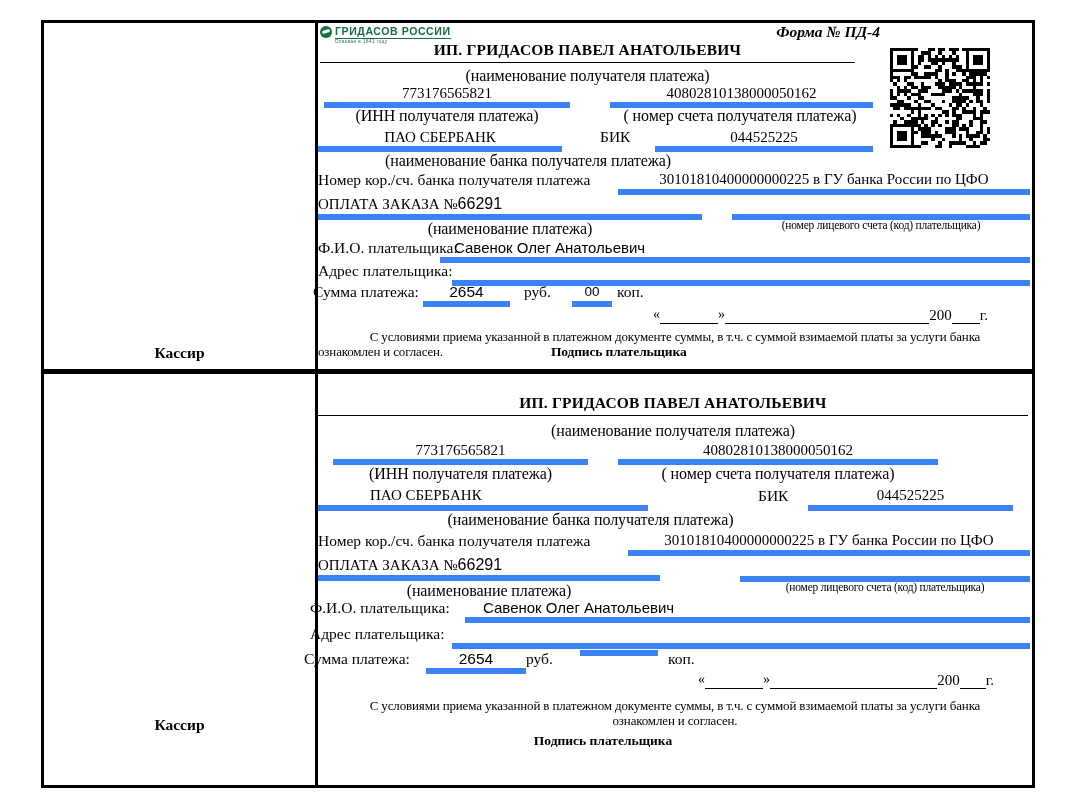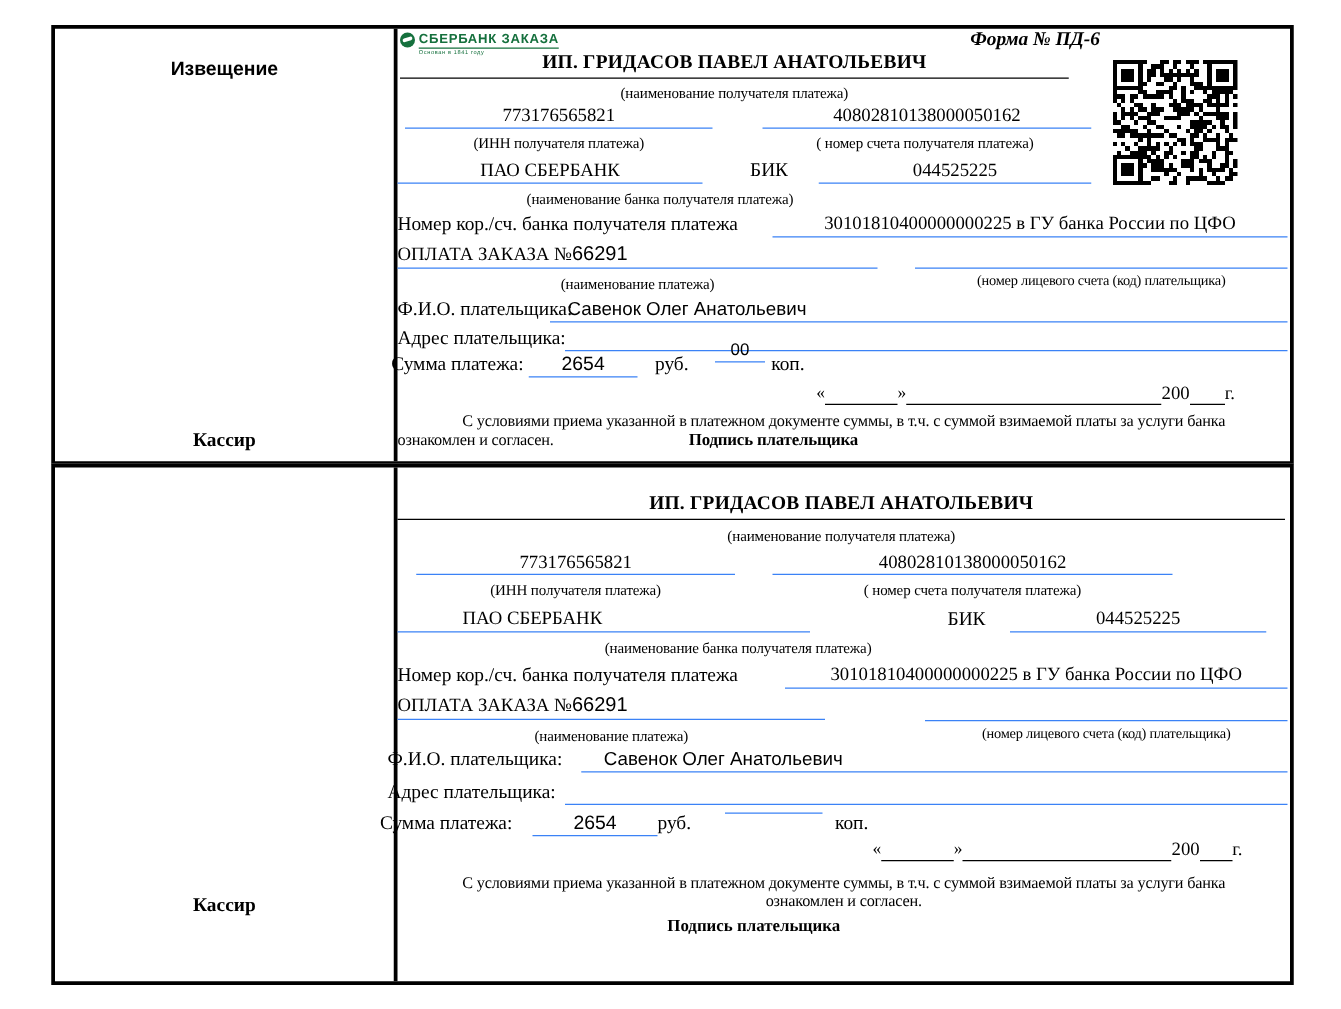--- a/index.html
+++ b/index.html
@@ -4,22 +4,22 @@
 <style>
   html,body{margin:0;padding:0;background:#fff;}
   .page{position:relative;width:1073px;height:807px;background:#fff;color:#000;
         font-family:"Liberation Serif",serif;overflow:hidden;}
   .sec{position:absolute;left:41px;width:994px;border:3px solid #000;box-sizing:border-box;background:#fff;}
   #sec-notice{top:20px;height:352px;}
   #sec-receipt{top:371px;height:417px;}
   .leftcell{position:absolute;left:0;top:0;bottom:0;width:271px;border-right:3px solid #000;}
   .fa{position:absolute;left:274px;top:0;right:0;bottom:0;}
   .abs{position:absolute;}
-  .u{border-bottom:1px solid #3b82f6;}
-  .cap{font-size:12px;text-align:center;white-space:nowrap;letter-spacing:-0.1px;}
+  .u{border-bottom:6px solid #3b82f6;}
+  .cap{font-size:16px;text-align:center;white-space:nowrap;letter-spacing:-0.1px;}
   .cap2{font-size:11.5px;text-align:center;white-space:nowrap;letter-spacing:-0.2px;}
   .val{font-size:15px;white-space:nowrap;line-height:18px;}
   .lbl{font-size:15.5px;white-space:nowrap;line-height:18px;}
   .lh19{line-height:19px;}
   .lh20{line-height:20px;}
   .sans{font-family:"Liberation Sans",sans-serif;}
   .b{font-weight:bold;}
   .i{font-style:italic;}
   .ctr{text-align:center;}
   .title{font-size:15.5px;font-weight:bold;text-align:center;letter-spacing:.2px;white-space:nowrap;
@@ -37,34 +37,33 @@
   .sig{font-size:13.5px;font-weight:bold;white-space:nowrap;}
   .qr{position:absolute;}
 </style>
 </head>
 <body>
 
 <div class="page">
 
   <div class="sec" id="sec-notice">
     <div class="leftcell">
-      <div class="abs sans b" style="top:24px;left:0;right:0;text-align:center;font-size:15.5px;">Извещение</div>
       <div class="abs b" style="bottom:7px;left:0;right:0;text-align:center;font-size:15.5px;">Кассир</div>
     </div>
     <div class="fa">
 
       <div class="abs logo" style="left:2px;top:3px;">
         <span class="emb"></span>
         <span>
-          <span class="lname" style="display:block;">СБЕРБАНК ЗАКАЗА</span>
+          <span class="lname" style="display:block;">ГРИДАСОВ РОССИИ</span>
           <span class="ltag" style="display:block;">Основан в 1841 году</span>
         </span>
       </div>
 
-      <div class="abs b i" style="right:152px;top:0;font-size:15.5px;">Форма № ПД-6</div>
+      <div class="abs b i" style="right:152px;top:0;font-size:15.5px;">Форма № ПД-4</div>
 
       <div class="abs title" style="left:2px;top:17px;width:535px;">ИП. ГРИДАСОВ ПАВЕЛ АНАТОЛЬЕВИЧ</div>
       <div class="abs cap" style="left:2px;top:44px;width:535px;">(наименование получателя платежа)</div>
 
       <div class="abs u val ctr" style="left:6px;top:61px;width:246px;">773176565821</div>
       <div class="abs u val ctr" style="left:292px;top:61px;width:263px;">40802810138000050162</div>
       <div class="abs cap" style="left:6px;top:84px;width:246px;">(ИНН получателя платежа)</div>
       <div class="abs cap" style="left:272px;top:84px;width:300px;">( номер счета получателя платежа)</div>
 
       <div class="abs qr" style="left:572px;top:25px;width:100px;height:100px;"><svg viewBox="0 0 29 29" width="100%" height="100%" shape-rendering="crispEdges" fill="#000">
@@ -434,21 +433,21 @@
 
       <div class="abs lbl" style="left:0;top:216px;">Ф.И.О. плательщика:</div>
       <div class="abs u sans" style="left:122px;top:216px;width:590px;font-size:15px;line-height:18px;padding-left:14px;box-sizing:border-box;white-space:nowrap;">Савенок Олег Анатольевич</div>
 
       <div class="abs lbl" style="left:0;top:239px;">Адрес плательщика:</div>
       <div class="abs u sans" style="left:134px;top:239px;width:578px;height:18px;font-size:15px;"></div>
 
       <div class="abs lbl" style="left:-5px;top:260px;">Сумма платежа:</div>
       <div class="abs u sans ctr" style="left:105px;top:260px;width:87px;font-size:15.5px;line-height:18px;">2654</div>
       <div class="abs lbl" style="left:206px;top:260px;">руб.</div>
-      <div class="abs u sans ctr" style="left:254px;top:248px;width:40px;font-size:13.5px;line-height:18px;">00</div>
+      <div class="abs u sans ctr" style="left:254px;top:260px;width:40px;font-size:13.5px;line-height:18px;">00</div>
       <div class="abs lbl" style="left:299px;top:260px;">коп.</div>
 
       <div class="abs dateline" style="left:335px;top:283px;width:335px;">
         <span style="font-size:14px;">«</span>
         <span class="du" style="width:58px;"></span>
         <span style="font-size:14px;">»</span>
         <span class="du" style="flex:1;"></span>
         <span>200</span>
         <span class="du" style="width:28px;"></span>
         <span>г.</span>

